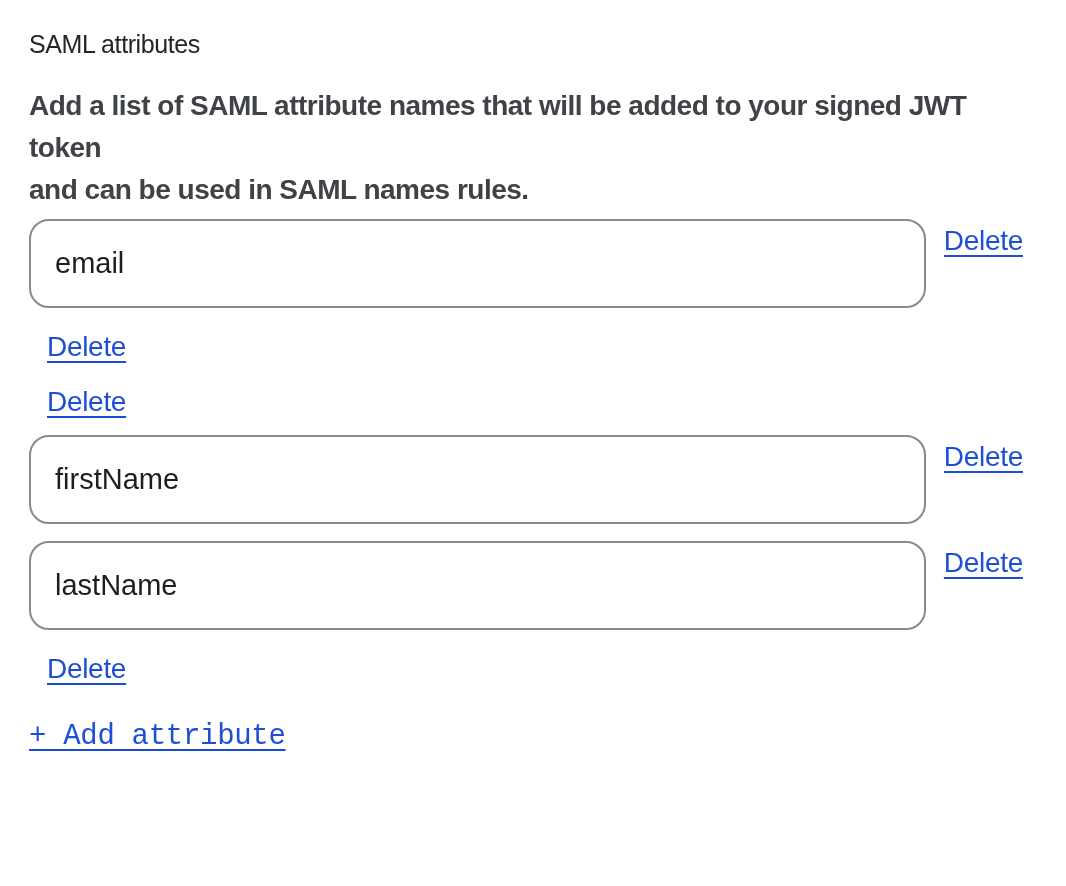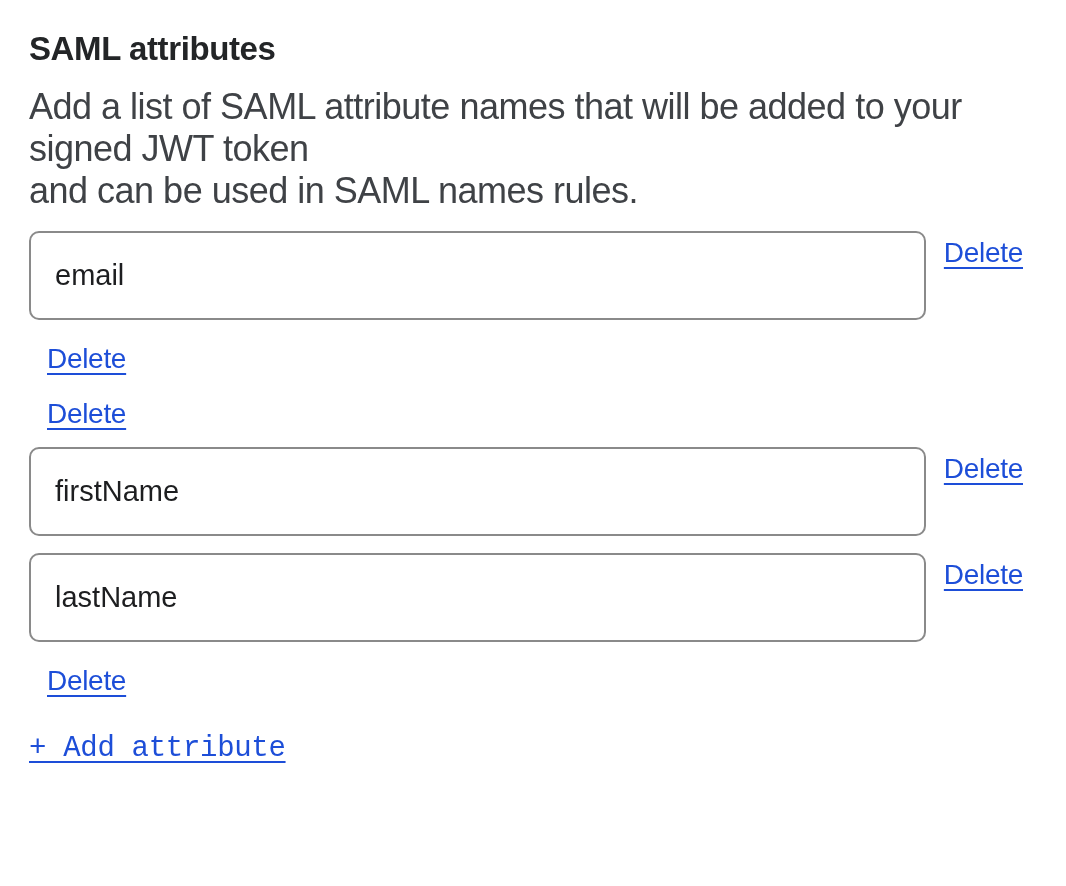--- a/index.html
+++ b/index.html
@@ -12,44 +12,44 @@
   body {
     width: 1066px;
     height: 886px;
     overflow: hidden;
   }
   .container {
     padding: 30px 43px 0 29px;
     width: 1066px;
   }
   .section-title {
-    margin: 0 0 18px 0;
-    font-size: 33px;
-    font-weight: 700;
+    margin: 0 0 26px 0;
+    font-size: 25px;
+    font-weight: 400;
     letter-spacing: -0.4px;
     color: #232527;
   }
   .section-desc {
-    margin: 0 0 19px 0;
-    font-size: 36px;
-    font-weight: 400;
+    margin: 0 0 8px 0;
+    font-size: 28px;
+    font-weight: 700;
     letter-spacing: -0.5px;
     line-height: 42px;
     color: #3f4246;
   }
   .attr-row {
     display: flex;
     align-items: flex-start;
     margin-bottom: 17px;
   }
   .attr-input {
     width: 1030px;
     height: 89px;
     border: 2px solid #8a8a8a;
-    border-radius: 10px;
+    border-radius: 20px;
     background: #ffffff;
     padding: 0 24px;
     font-family: "Liberation Sans", sans-serif;
     font-size: 29px;
     color: #1d1e20;
     outline: none;
   }
   a.link {
     color: #1d4ed8;
     text-decoration: underline;

